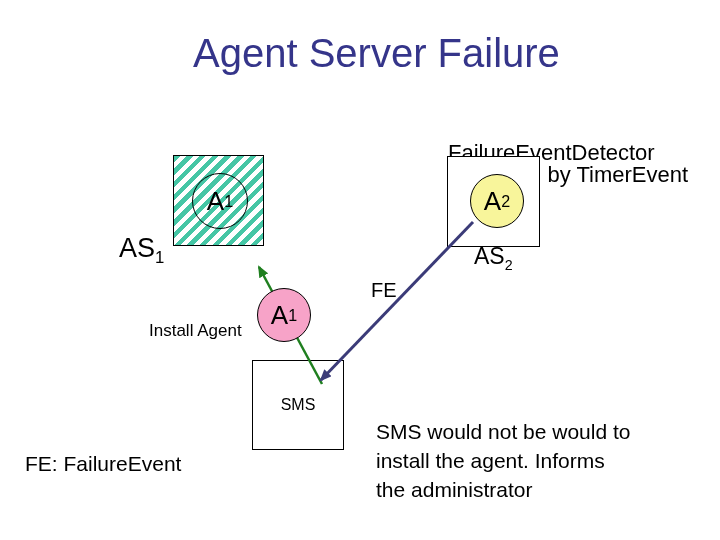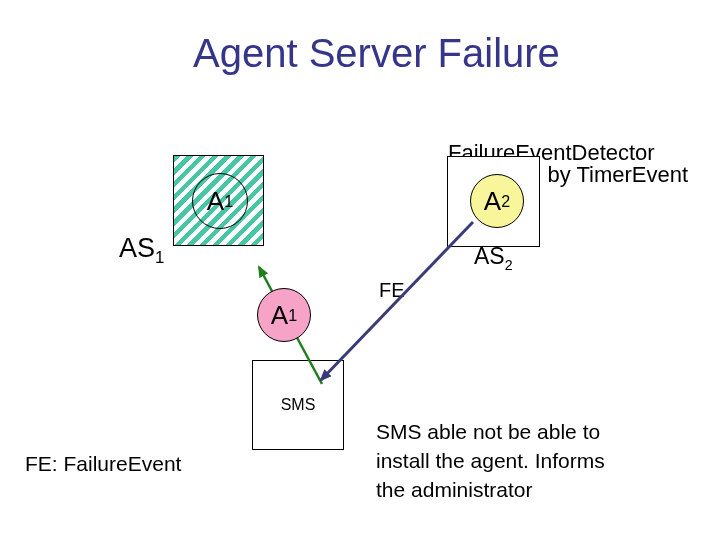--- a/index.html
+++ b/index.html
@@ -69,21 +69,21 @@
     font-size: 26px;
   }
   .circle-a1-server { left: 18px; top: 17px; width: 56px; height: 56px; background: transparent; }
   .circle-a2 { left: 22px; top: 17px; width: 54px; height: 54px; background: var(--c-agent-yellow, #f8f59b); }
   .circle-a1-pink {
     left: 257px; top: 288px; width: 54px; height: 54px;
     background: var(--c-agent-pink, #f7a3c8);
     z-index: 2;
   }
 
-  .label-fe { left: 379px; top: 279px; font-size: 20px; }
+  .label-fe { left: 371px; top: 279px; font-size: 20px; }
   .label-install { left: 149px; top: 321px; font-size: 17px; }
 
   .legend-fe { left: 25px; top: 452px; font-size: 21px; }
   .note-bottom-right {
     left: 376px; top: 417px;
     font-size: 21px;
     line-height: 29px;
     white-space: pre-line;
   }
 
@@ -121,20 +121,21 @@
     <div class="abs agent-circle circle-a2">
         <span>A</span>
         <sub>2</sub>
       </div>
   </div>
 
   <div class="abs label-as2"><span>AS</span><sub>2</sub></div>
 
   <div class="abs label-fe">FE</div>
 
+  <div class="abs label-install">Install Agent</div>
 
   <div class="abs box box-sms">
     <div class="sms-label">SMS</div>
   </div>
 
   <svg class="overlay" viewBox="0 0 720 540" xmlns="http://www.w3.org/2000/svg">
     <defs>
       <marker id="ah-green" markerWidth="12" markerHeight="10" refX="10" refY="5" orient="auto" markerUnits="userSpaceOnUse">
         <path class="head-green" d="M0,0 L12,5 L0,10 Z"></path>
       </marker>
@@ -146,17 +147,17 @@
     <line class="line-blue" x1="473" y1="222" x2="321" y2="380" marker-end="url(#ah-blue)"></line>
   </svg>
 
   <div class="abs agent-circle circle-a1-pink">
       <span>A</span>
       <sub>1</sub>
     </div>
 
   <div class="abs legend-fe">FE: FailureEvent</div>
 
-  <div class="abs note-bottom-right">SMS able not be able to
+  <div class="abs note-bottom-right">SMS would not be would to
 install the agent. Informs
 the administrator</div>
 
 </div>
 
 </body></html>

